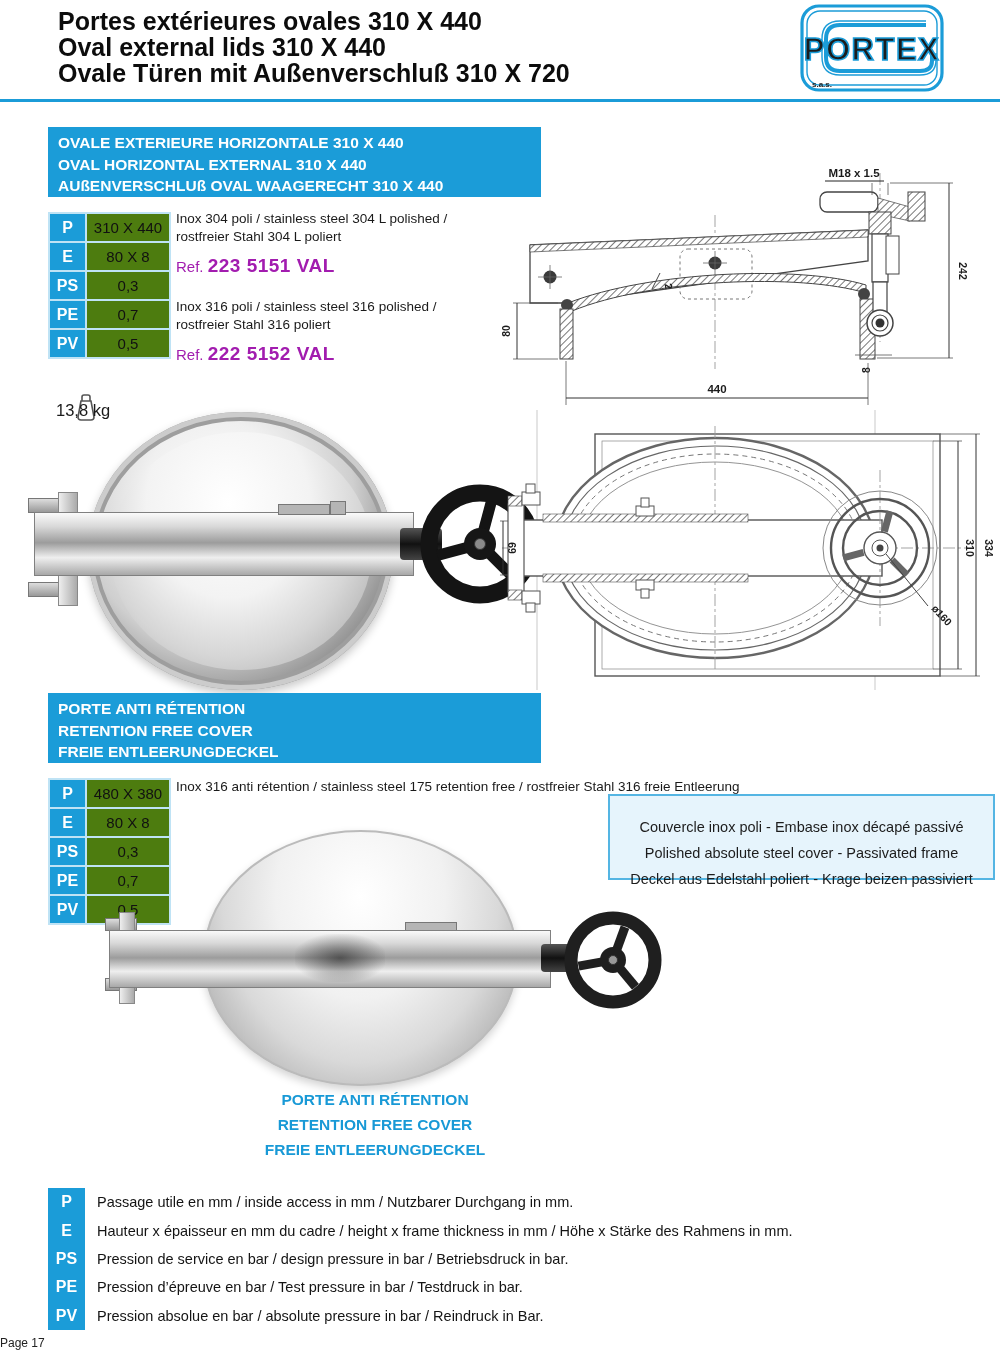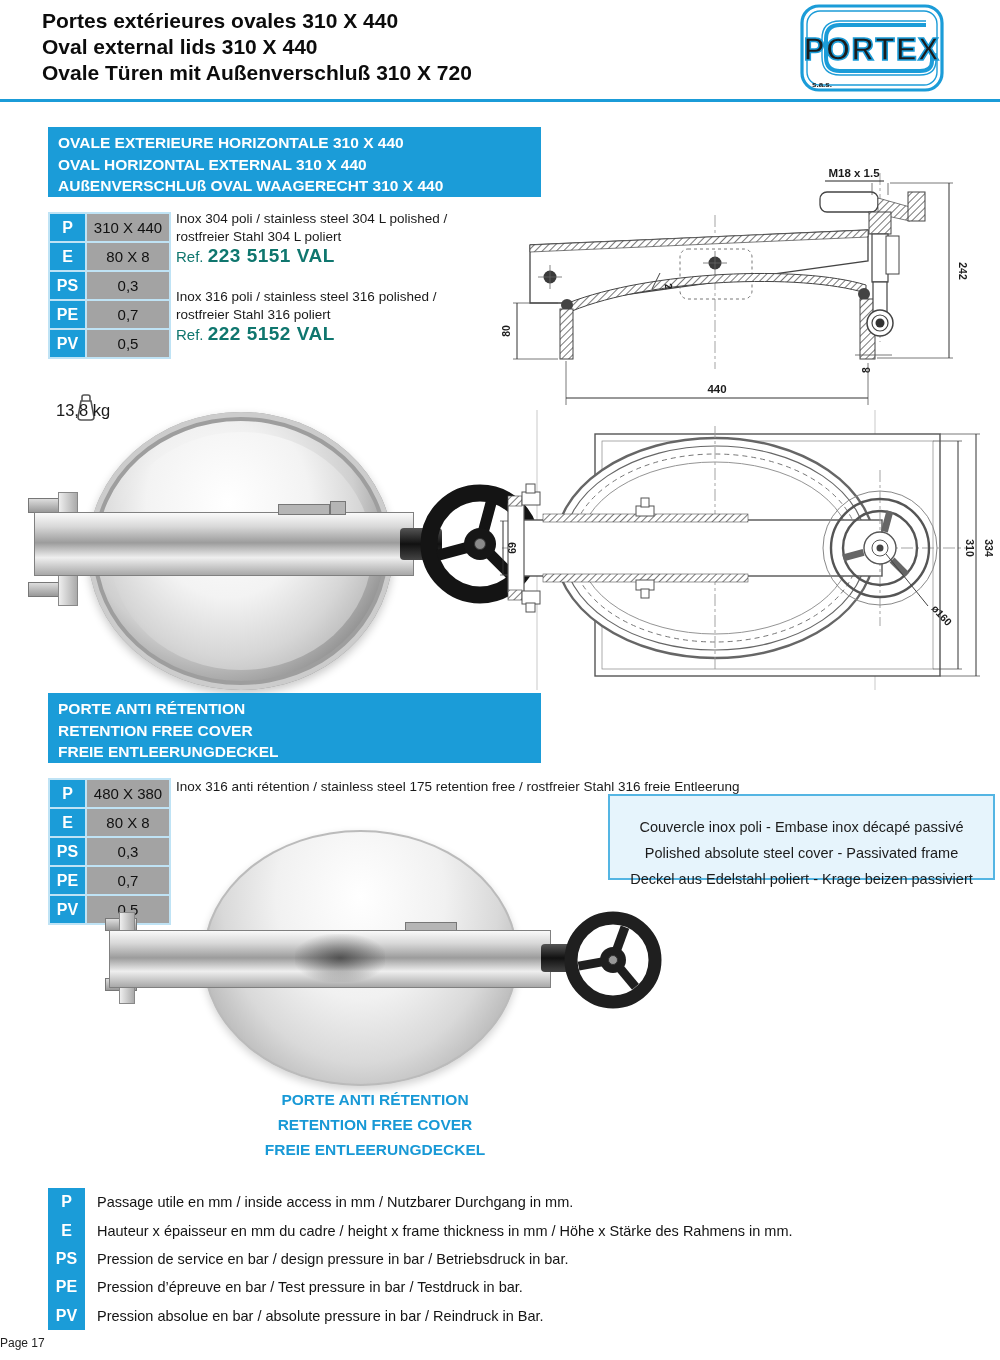--- a/index.html
+++ b/index.html
@@ -1,35 +1,35 @@
 <!DOCTYPE html>
 <html><head>
 <meta charset="utf-8">
 <style>
   html,body{margin:0;padding:0;background:#888;}
   .page{position:relative;width:1000px;height:1360px;background:#fff;margin:0 auto;
         font-family:"Liberation Sans",sans-serif;color:#111;overflow:hidden;}
   .abs{position:absolute;}
 
   
-  .title{left:42px;top:8px;font-size:21px;font-weight:bold;line-height:26px;color:#0c0c0c;}
+  .title{left:58px;top:8px;font-size:25px;font-weight:bold;line-height:26px;color:#0c0c0c;}
   .rule{left:0;top:99px;width:1000px;height:3px;background:#1b9cd8;}
 
   
   .banner{left:48px;width:493px;height:70px;background:#1b9cd8;color:#fff;
           font-weight:bold;font-size:15.5px;line-height:21.5px;padding:5px 0 0 10px;box-sizing:border-box;}
 
   
   .spec{border-collapse:collapse;}
   .spec td{border:2px solid #bfe3f5;height:25px;text-align:center;}
   .spec .lbl{width:33px;background:#1b9cd8;color:#fff;font-weight:bold;font-size:16px;}
-  .spec .val{width:80px;background:#a3a3a3;font-size:15px;}
+  .spec .val{width:80px;background:#4d7c0f;font-size:15px;}
 
   .desc{font-size:13.5px;line-height:17.5px;color:#1a1a1a;}
-  .refline{font-size:15px;margin-top:0;color:#0f766e;}
+  .refline{font-size:15px;margin-top:10px;color:#a21caf;}
   .refnum{font-size:19px;font-weight:bold;letter-spacing:.5px;}
 
   .weightlbl{font-size:16.5px;color:#1a1a1a;}
 
   .infobox{left:608px;top:794px;width:387px;height:86px;background:#e6f4fc;border:2px solid #54b5e3;
            box-sizing:border-box;text-align:center;font-size:14.5px;line-height:26px;padding-top:18px;color:#1c1c1c;}
 
   .caption{left:230px;top:1087px;width:290px;text-align:center;color:#1899d6;
            font-weight:bold;font-size:15.5px;line-height:25px;}
 

